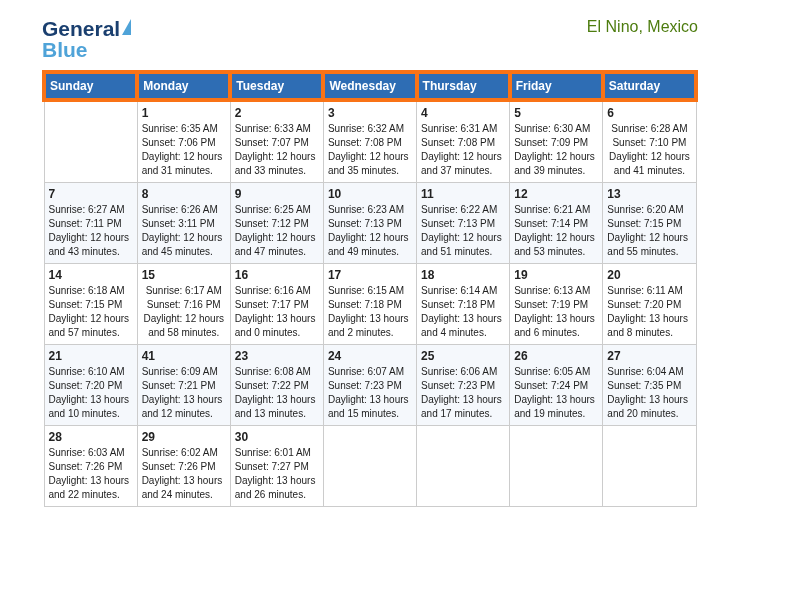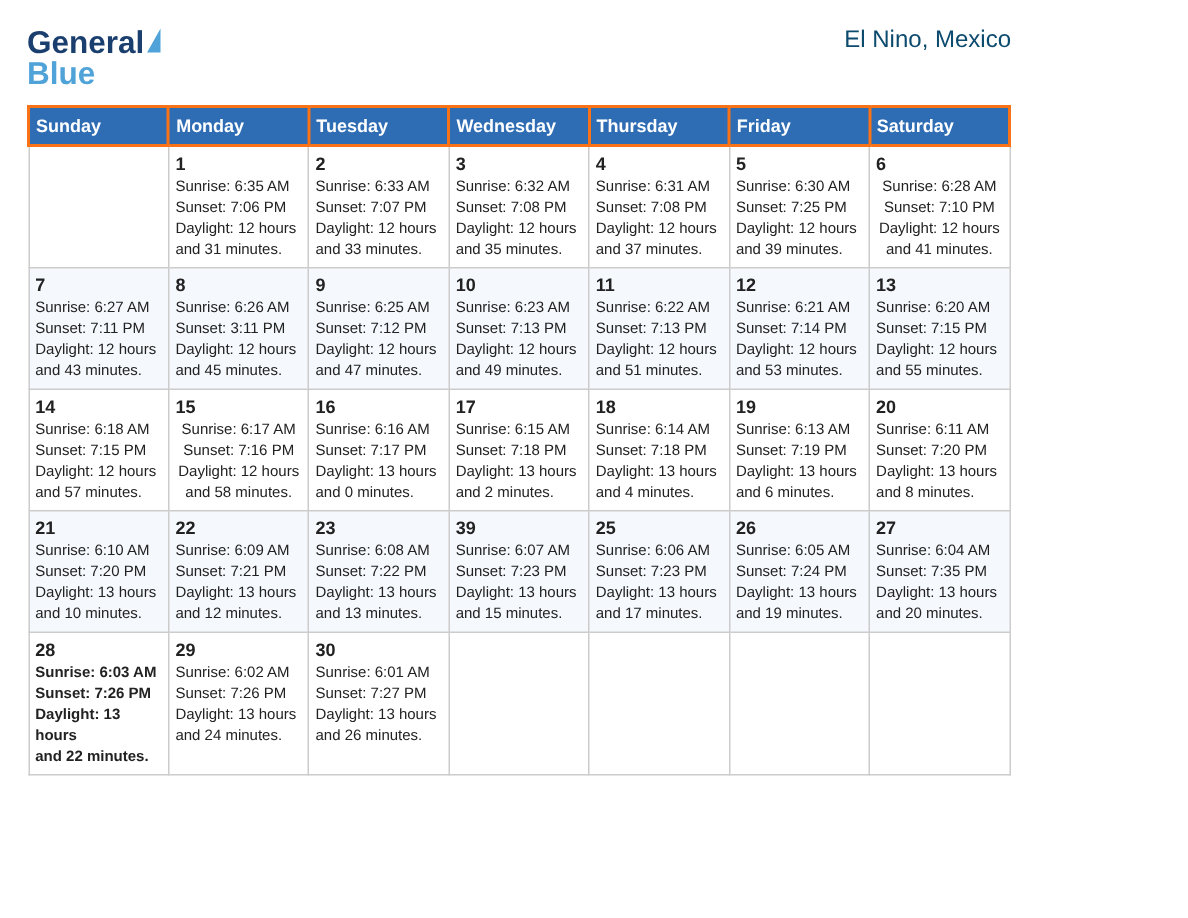--- a/index.html
+++ b/index.html
@@ -8,53 +8,54 @@
       background: #fff;
       width: 792px;
       height: 612px;
       overflow: hidden;
     }
     .page {
       width: 692px;
       min-height: 612px;
       padding: 18px 18px 24px 18px;
       background: #fff;
+      margin-left: 24px;
     }
     .header {
       display: flex;
       justify-content: space-between;
       align-items: flex-start;
       margin-bottom: 10px;
     }
     .title-block {
       text-align: right;
     }
     .month-title {
       font-size: 36px;
       font-weight: bold;
       color: #1a1a1a;
       line-height: 1.1;
     }
     .location {
       font-size: 16px;
-      color: #0c4a6e;
+      color: #4d7c0f;
     }
     table {
       width: 100%;
       border-collapse: collapse;
       table-layout: fixed;
     }
     thead tr th {
       background-color: #2e6db4;
       color: #fff;
       font-size: 12px;
       font-weight: bold;
       padding: 5px 4px;
       text-align: left;
-      border: 2px solid #f97316;
+      border: 4px solid #f97316;
     }
     tbody tr td {
       border: 1px solid #ccc;
       vertical-align: top;
       padding: 4px 4px;
       font-size: 9.5px;
       color: #222;
       height: 78px;
     }
     .day-number {
@@ -175,21 +176,21 @@
           <td>
             <span class="day-number">4</span>
             <div class="day-info" style="white-space: pre-line;">Sunrise: 6:31 AM
 Sunset: 7:08 PM
 Daylight: 12 hours
 and 37 minutes.</div>
           </td>
           <td>
             <span class="day-number">5</span>
             <div class="day-info" style="white-space: pre-line;">Sunrise: 6:30 AM
-Sunset: 7:25 PM
+Sunset: 7:09 PM
 Daylight: 12 hours
 and 39 minutes.</div>
           </td>
           <td>
             <span class="day-number">6</span>
             <div class="day-info" style="white-space: pre-line; text-align: center;">Sunrise: 6:28 AM
 Sunset: 7:10 PM
 Daylight: 12 hours
 and 41 minutes.</div>
           </td>
@@ -298,35 +299,35 @@
         </tr>
         <tr>
           <td>
             <span class="day-number">21</span>
             <div class="day-info" style="white-space: pre-line;">Sunrise: 6:10 AM
 Sunset: 7:20 PM
 Daylight: 13 hours
 and 10 minutes.</div>
           </td>
           <td>
-            <span class="day-number">22</span>
+            <span class="day-number">41</span>
             <div class="day-info" style="white-space: pre-line;">Sunrise: 6:09 AM
 Sunset: 7:21 PM
 Daylight: 13 hours
 and 12 minutes.</div>
           </td>
           <td>
             <span class="day-number">23</span>
             <div class="day-info" style="white-space: pre-line;">Sunrise: 6:08 AM
 Sunset: 7:22 PM
 Daylight: 13 hours
 and 13 minutes.</div>
           </td>
           <td>
-            <span class="day-number">39</span>
+            <span class="day-number">24</span>
             <div class="day-info" style="white-space: pre-line;">Sunrise: 6:07 AM
 Sunset: 7:23 PM
 Daylight: 13 hours
 and 15 minutes.</div>
           </td>
           <td>
             <span class="day-number">25</span>
             <div class="day-info" style="white-space: pre-line;">Sunrise: 6:06 AM
 Sunset: 7:23 PM
 Daylight: 13 hours
@@ -343,21 +344,21 @@
             <span class="day-number">27</span>
             <div class="day-info" style="white-space: pre-line;">Sunrise: 6:04 AM
 Sunset: 7:35 PM
 Daylight: 13 hours
 and 20 minutes.</div>
           </td>
         </tr>
         <tr>
           <td>
             <span class="day-number">28</span>
-            <div class="day-info" style="white-space: pre-line; font-weight: bold;">Sunrise: 6:03 AM
+            <div class="day-info" style="white-space: pre-line;">Sunrise: 6:03 AM
 Sunset: 7:26 PM
 Daylight: 13 hours
 and 22 minutes.</div>
           </td>
           <td>
             <span class="day-number">29</span>
             <div class="day-info" style="white-space: pre-line;">Sunrise: 6:02 AM
 Sunset: 7:26 PM
 Daylight: 13 hours
 and 24 minutes.</div>

